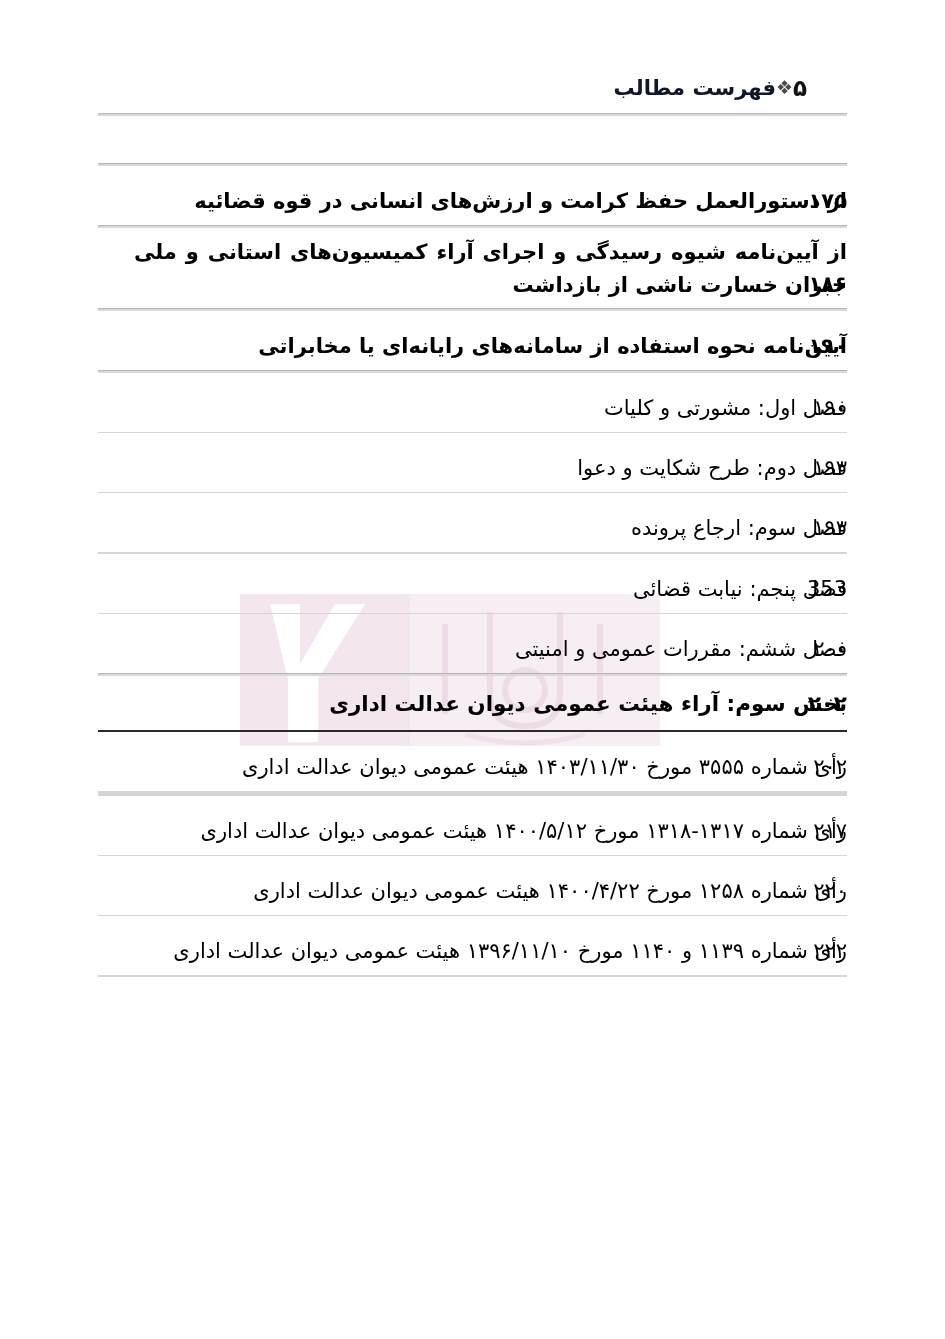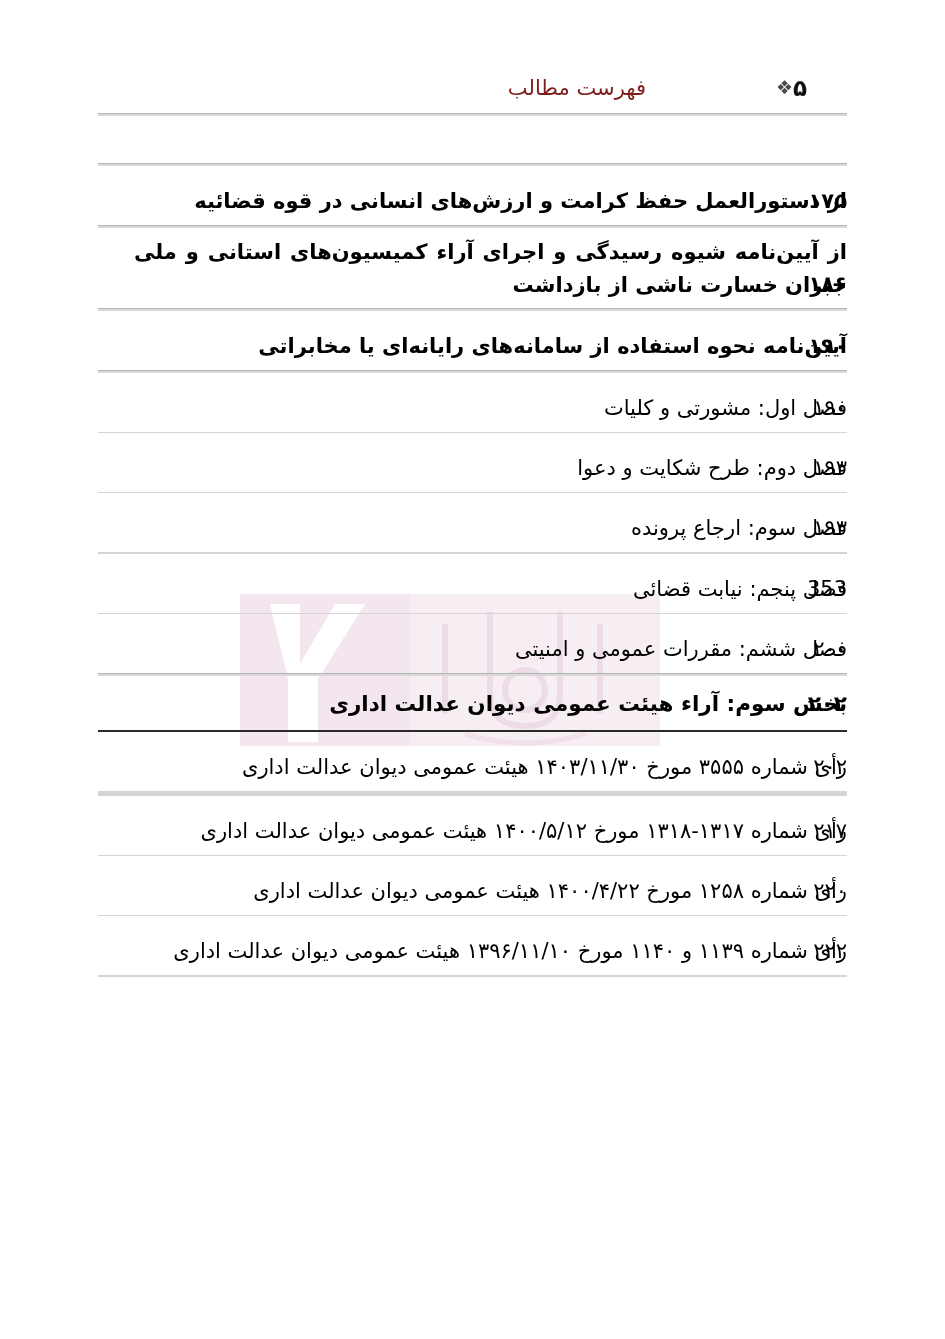--- a/index.html
+++ b/index.html
@@ -27,24 +27,23 @@
     top: 62px;
     right: 98px;
     left: 98px;
     height: 52px;
     display: flex;
     flex-direction: row;
     align-items: center;
   }
   .rh-title {
     font-size: 21px;
-    font-weight: 400;
+    font-weight: 700;
     letter-spacing: 0;
-    color: #7f1d1d;
-    margin-right: 130px;
+    color: #0f172a;
   }
   .rh-ornament {
     font-size: 19px;
     color: #4a4a4a;
     margin-right: auto;
     margin-left: 0;
     line-height: 1;
     transform: translateY(-1px);
   }
   .rh-folio {

